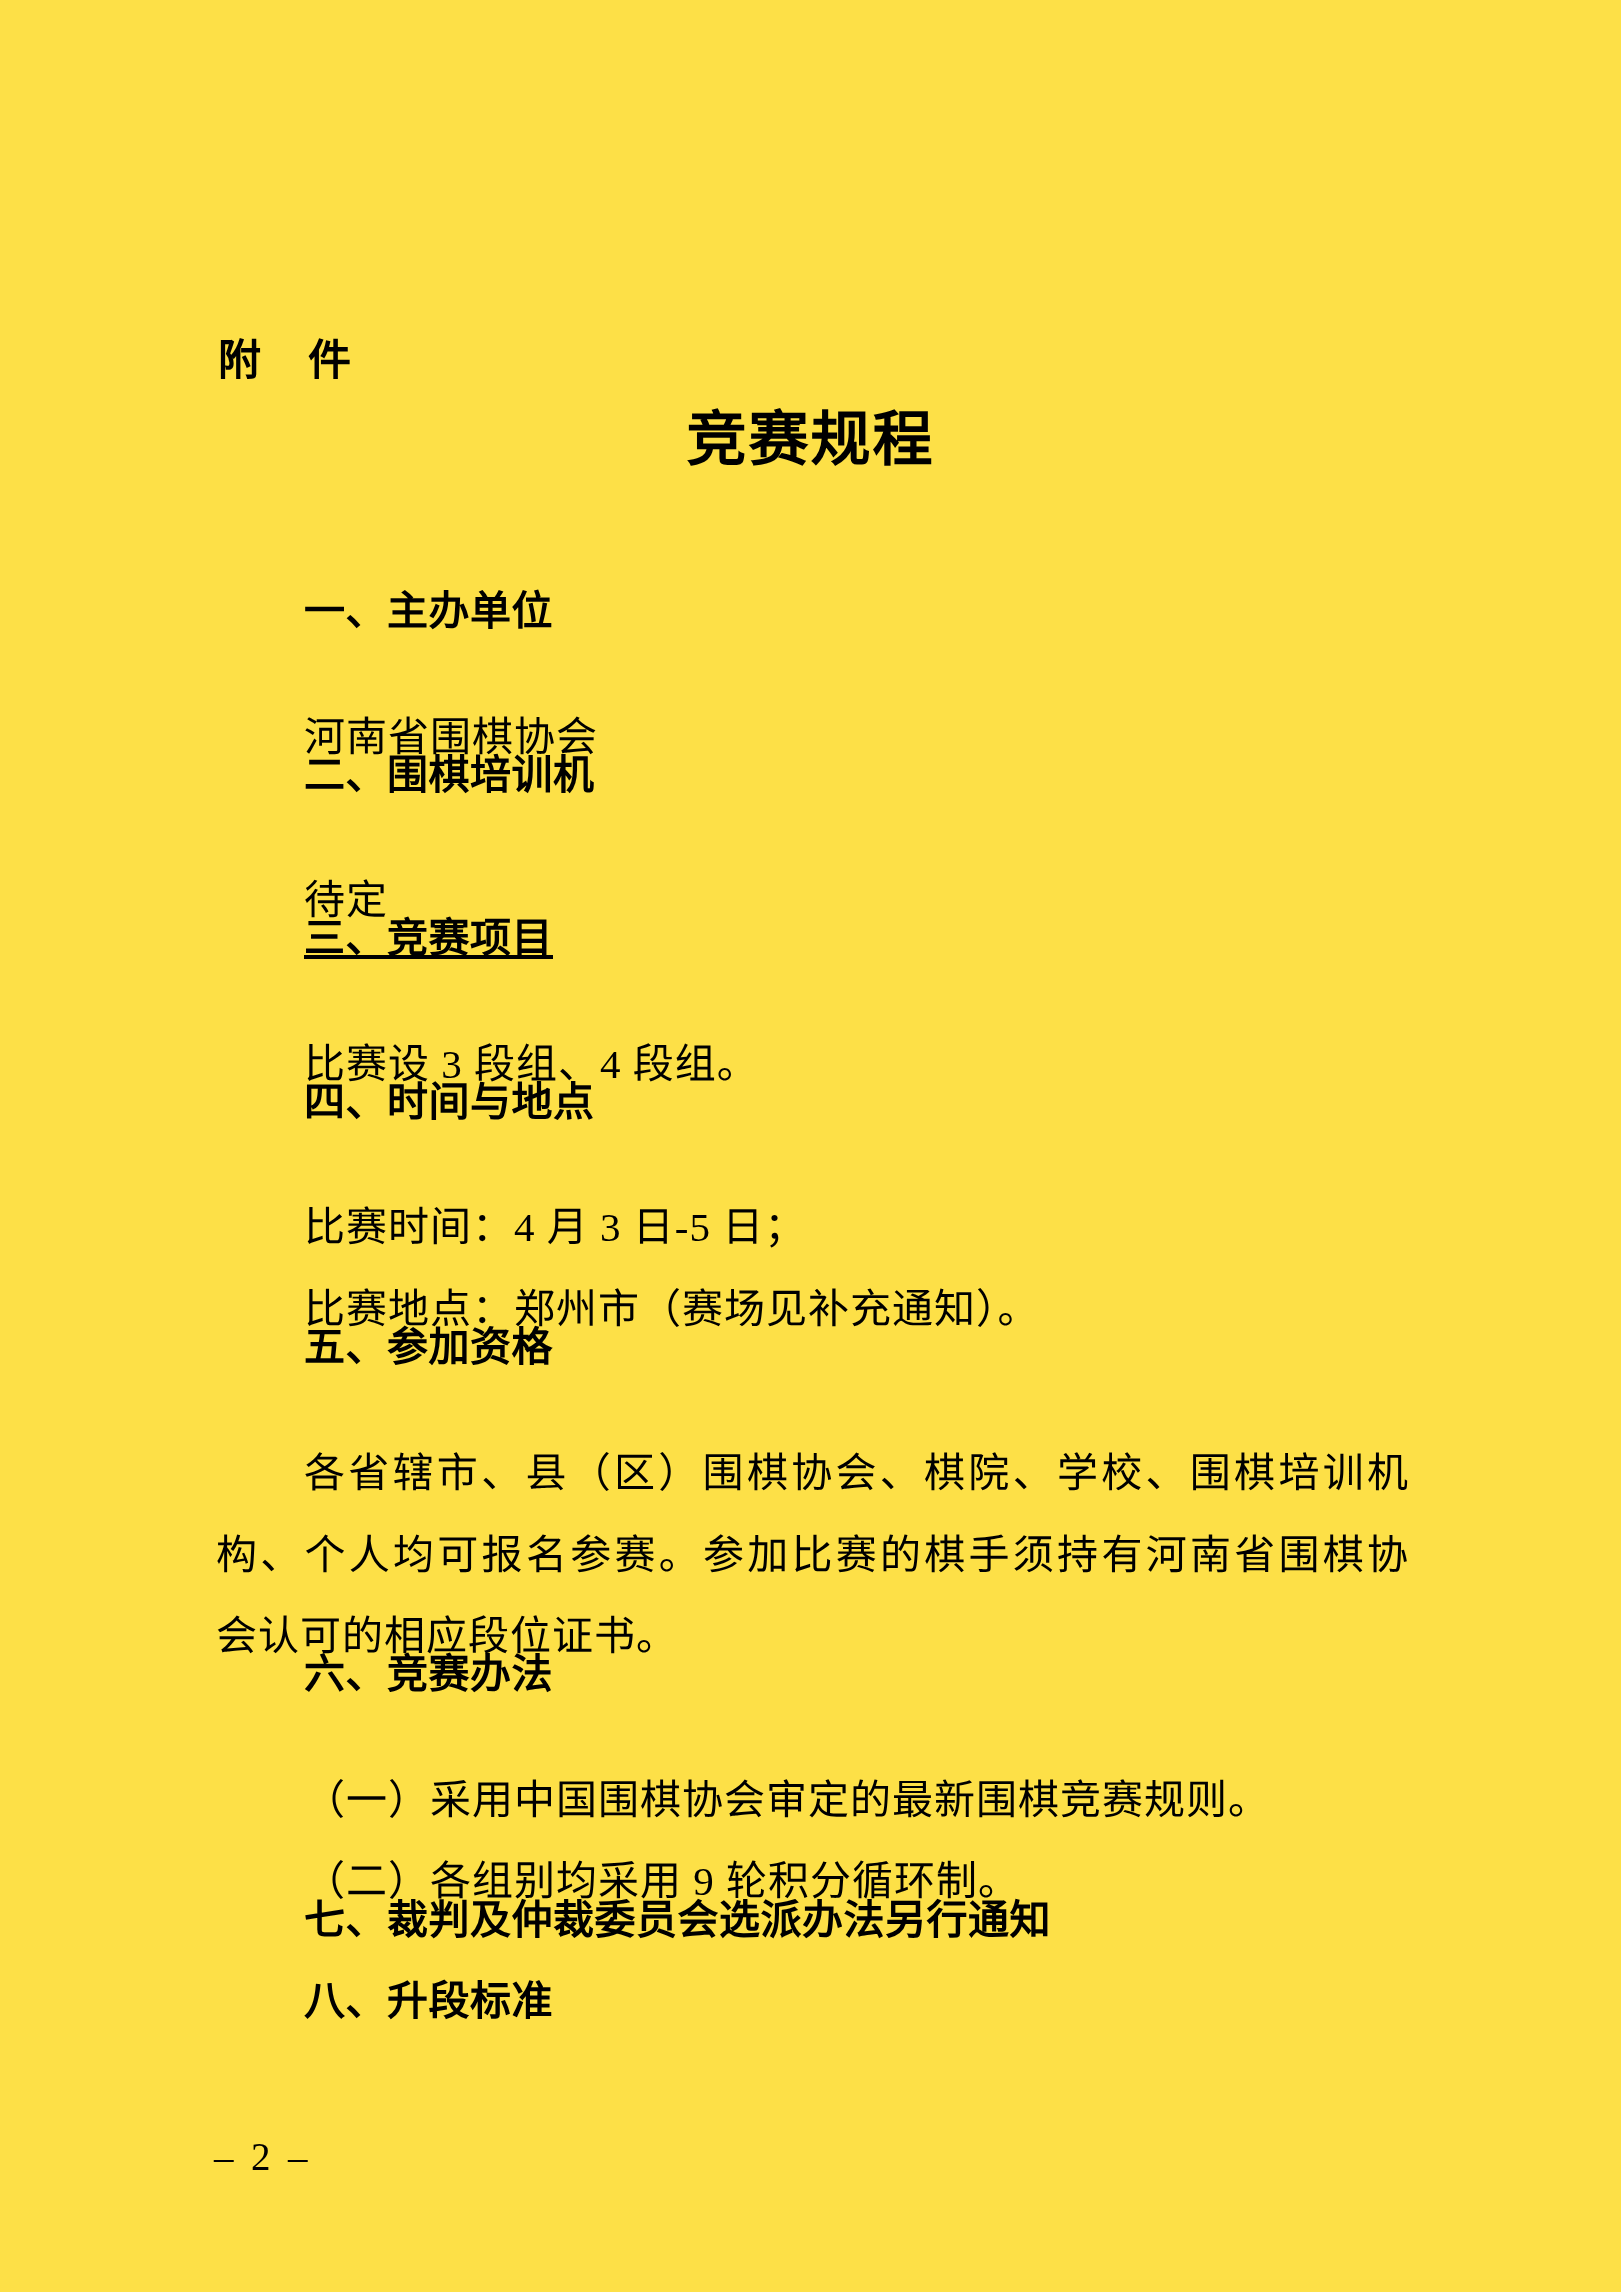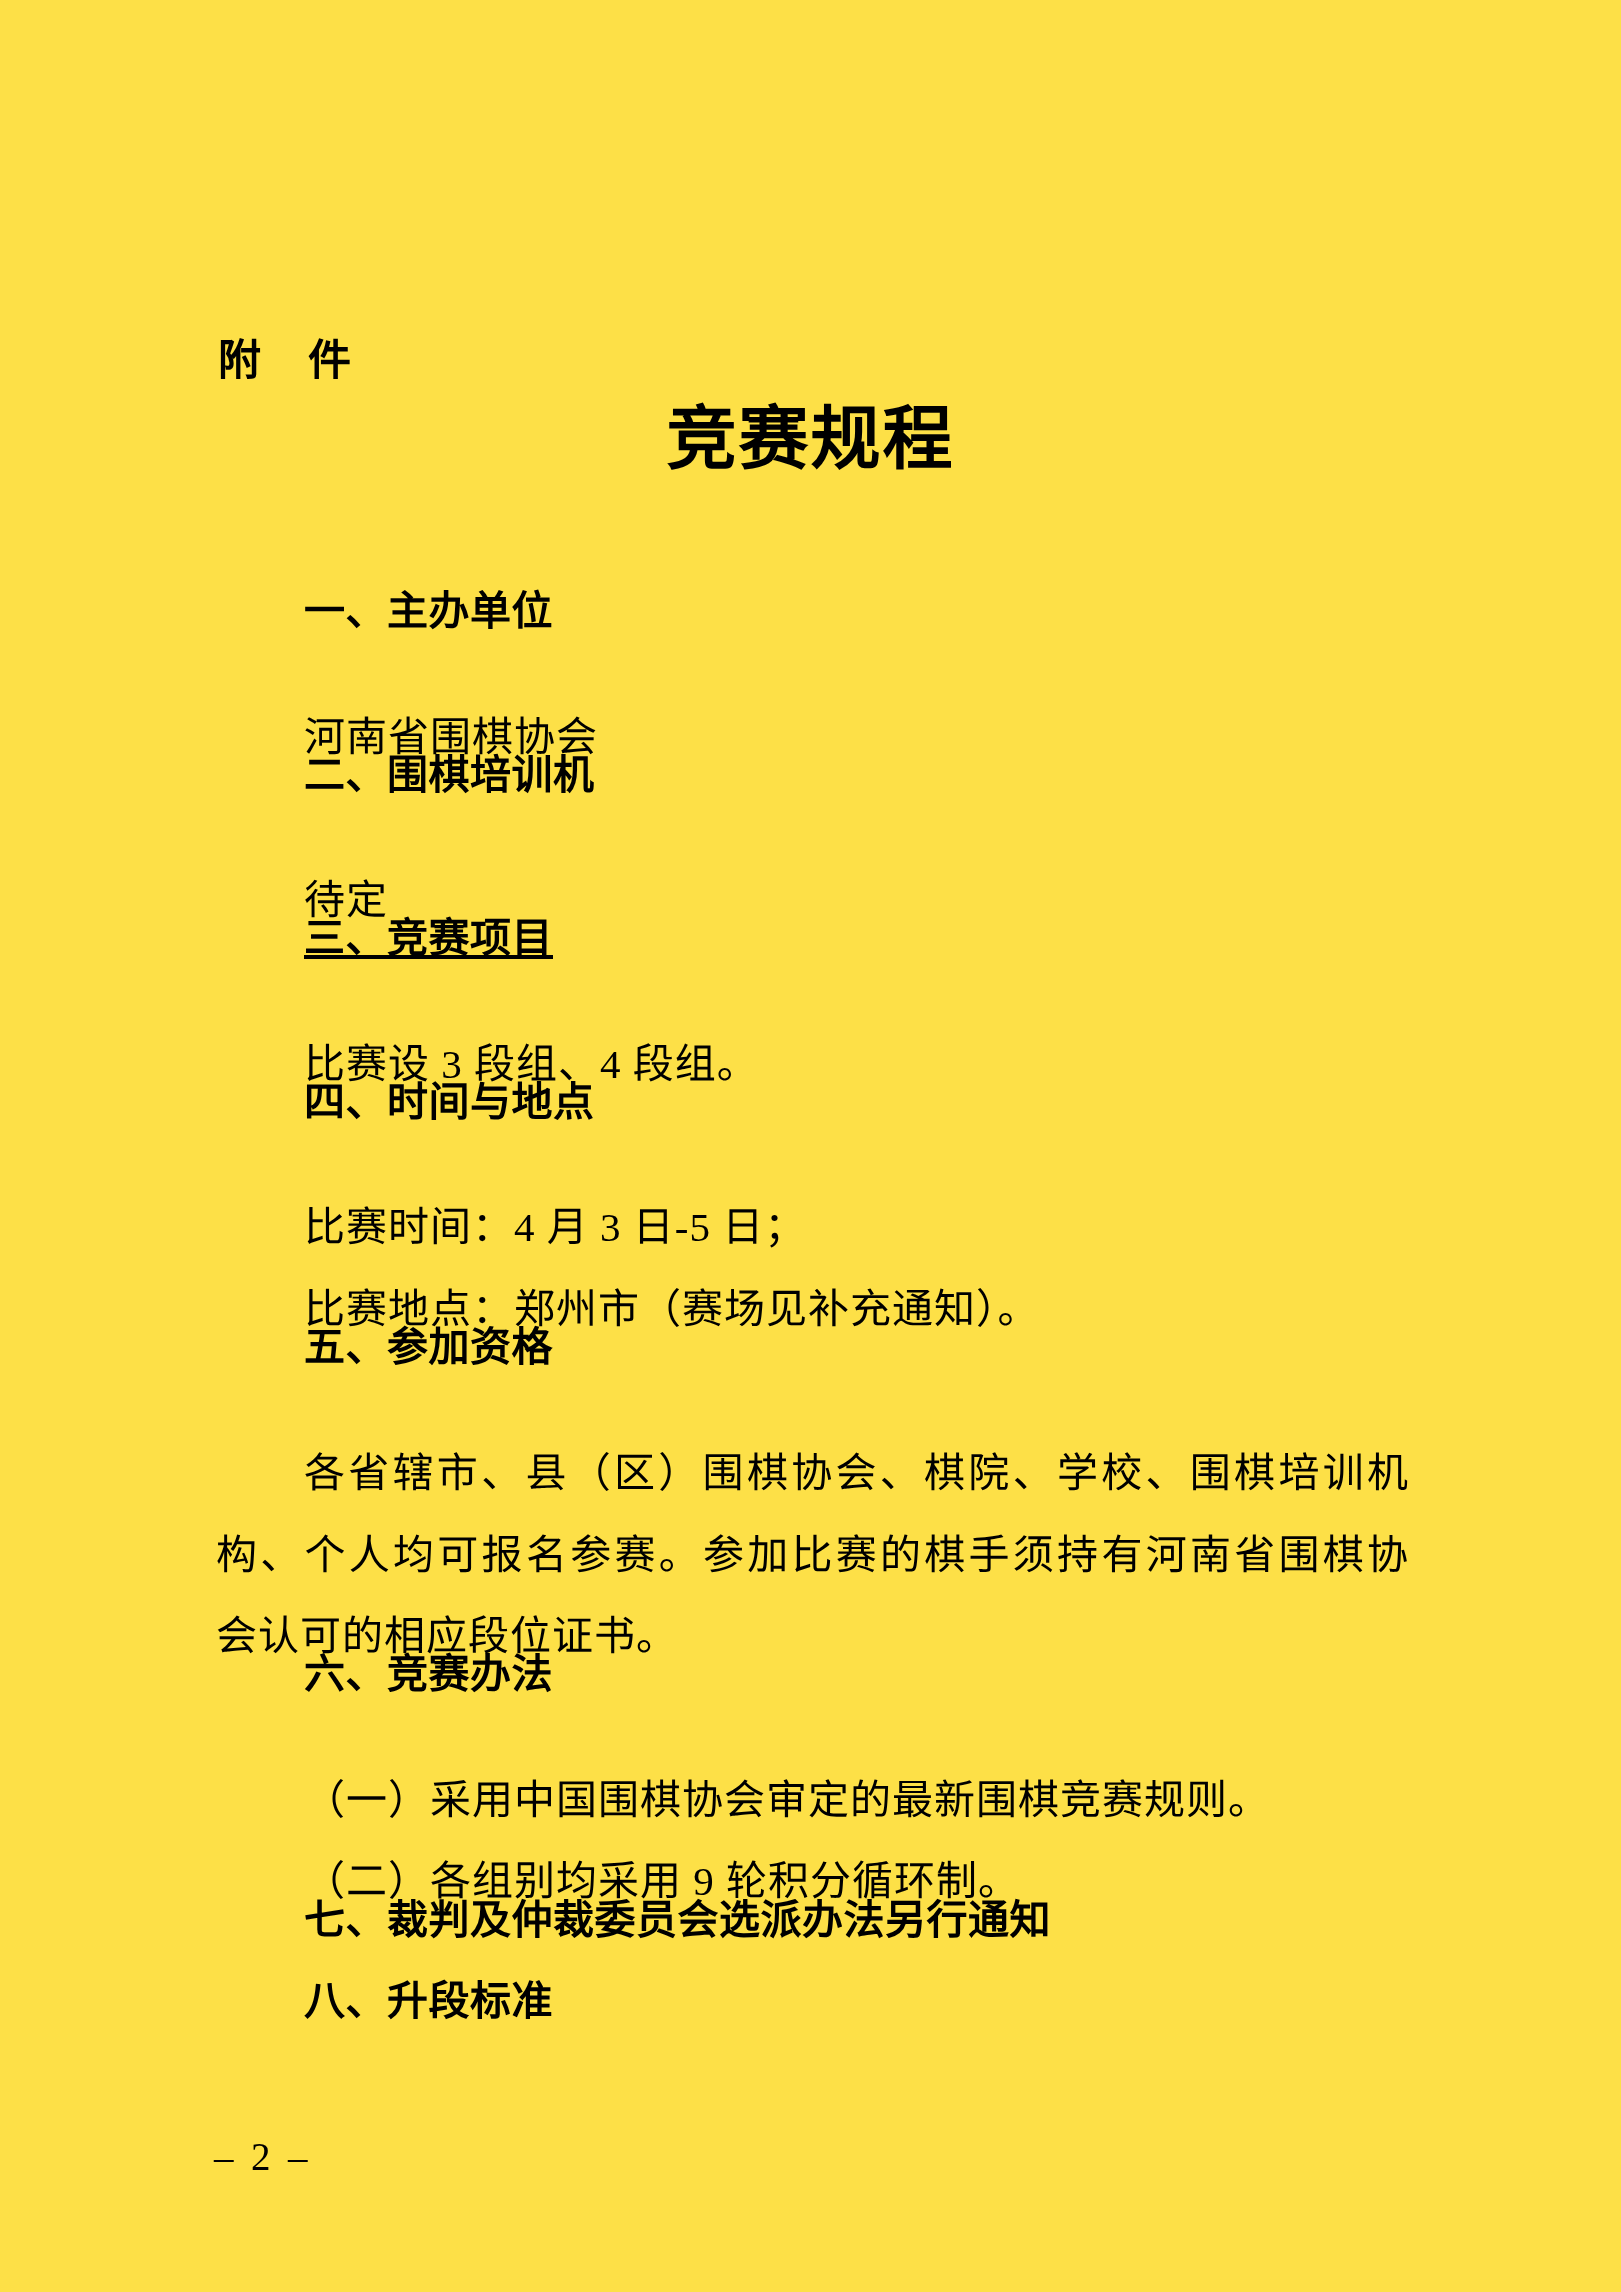--- a/index.html
+++ b/index.html
@@ -29,21 +29,21 @@
     line-height: 47px;
     letter-spacing: 2px;
   }
   .doc-title {
     left: 0;
     top: 408px;
     width: 100%;
     text-align: center;
     font-family: "Liberation Sans", "DejaVu Sans", sans-serif;
     font-weight: bold;
-    font-size: 70px;
+    font-size: 60px;
     line-height: 63px;
     letter-spacing: 2px;
   }
   .line {
     position: absolute;
     left: 304px;
     font-size: 41px;
     line-height: 45px;
     white-space: pre;
   }

